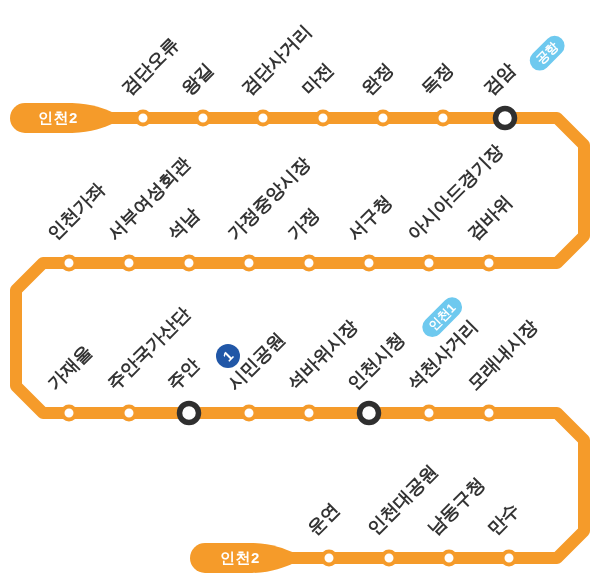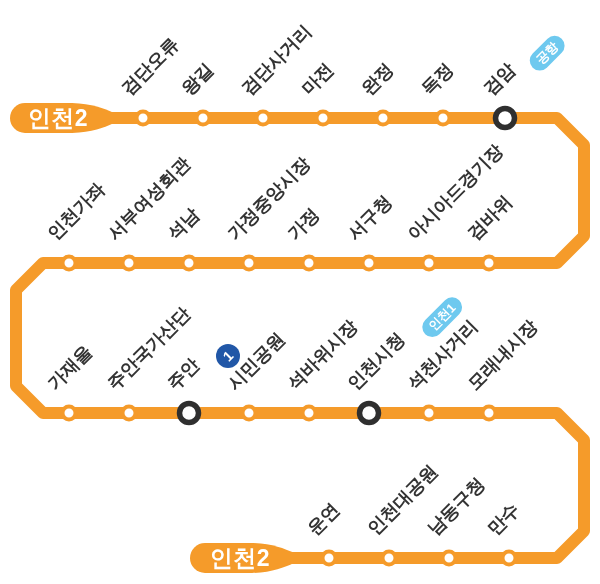--- a/index.html
+++ b/index.html
@@ -16,21 +16,21 @@
   .terminal-pill{fill:var(--line); stroke:none;}
   .dot{fill:#ffffff; stroke:var(--line); stroke-width:4;}
   .dot.transfer{fill:#ffffff; stroke:var(--ring); stroke-width:5.5;}
   .station-label{
     position:absolute; height:18px; line-height:18px; font-size:18px; font-weight:700;
     color:var(--label); white-space:nowrap;
     transform:rotate(-45deg); transform-origin:0 100%;
   }
   .terminal-label{
     position:absolute; transform:translate(-50%,-50%);
-    color:var(--badge-text); font-size:23px; font-weight:700; white-space:nowrap;
+    color:var(--badge-text); font-size:15px; font-weight:700; white-space:nowrap;
     letter-spacing:0.5px;
   }
   .badge-pill{
     position:absolute; transform:translate(-50%,-50%) rotate(-45deg);
     background:var(--badge-blue); color:var(--badge-text);
     font-size:12.5px; font-weight:700; line-height:1;
     padding:3.5px 8px; border-radius:11px; white-space:nowrap;
   }
   .badge-circle{
     position:absolute; transform:translate(-50%,-50%);

